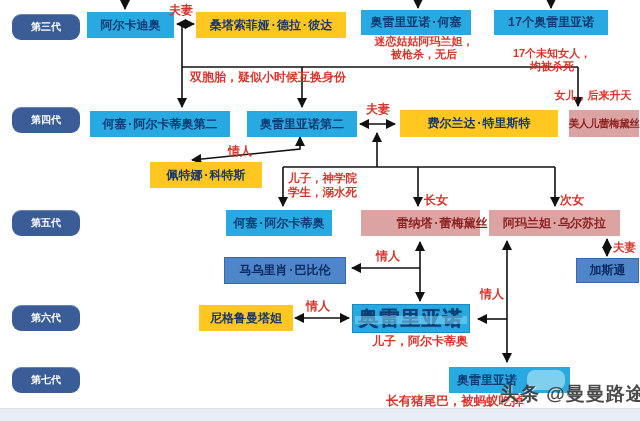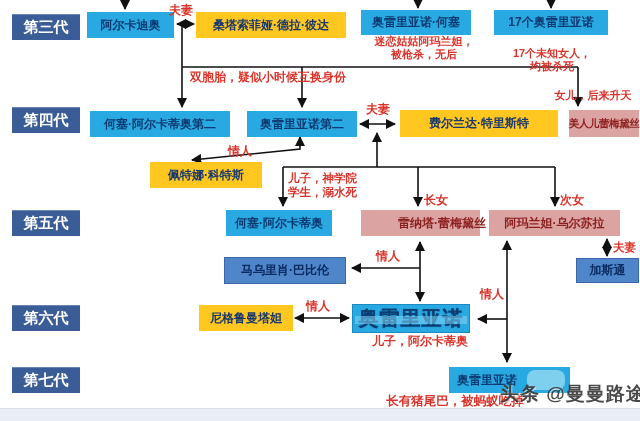--- a/index.html
+++ b/index.html
@@ -3,29 +3,29 @@
 <meta charset="utf-8">
 <style>
   html,body{margin:0;padding:0;background:#fff;}
   #stage{
     position:relative;width:640px;height:421px;overflow:hidden;background:#ffffff;
     font-family:"Liberation Sans","DejaVu Sans",sans-serif;
   }
   #wires{position:absolute;left:0;top:0;z-index:1;}
   .node{
     position:absolute;z-index:2;display:flex;align-items:center;justify-content:center;
-    font-weight:bold;font-size:12px;box-sizing:border-box;white-space:nowrap;
+    font-weight:bold;font-size:12px;box-sizing:border-box;white-space:nowrap;font-family:Liberation Mono, monospace;
   }
   .cyan{background:#29a9e1;color:#0d3a72;}
   .yellow{background:#ffc71f;color:#17386e;}
   .salmon{background:#dba3a2;color:#8c1f1f;}
   .steel{background:#4e86c9;color:#0a2a61;border:1px solid #3c66a8;}
   .pill{
     position:absolute;z-index:2;display:flex;align-items:center;justify-content:center;
-    background:#3a5d98;color:#ffffff;font-weight:bold;font-size:15px;border-radius:0;
+    background:#3a5d98;color:#ffffff;font-weight:bold;font-size:10px;border-radius:9px;
     box-shadow:inset 0 1px 0 rgba(255,255,255,.25);
   }
   .ann{
     position:absolute;z-index:3;color:#d9342b;font-weight:bold;font-size:12px;
     white-space:pre-line;line-height:1.2;
   }
   .center{text-align:center;}
   .bigname{
     font-size:20px;letter-spacing:1px;color:#0c3e73;border:1px solid #1b8ac0;
     text-shadow:0 0 1px #0c3e73;

